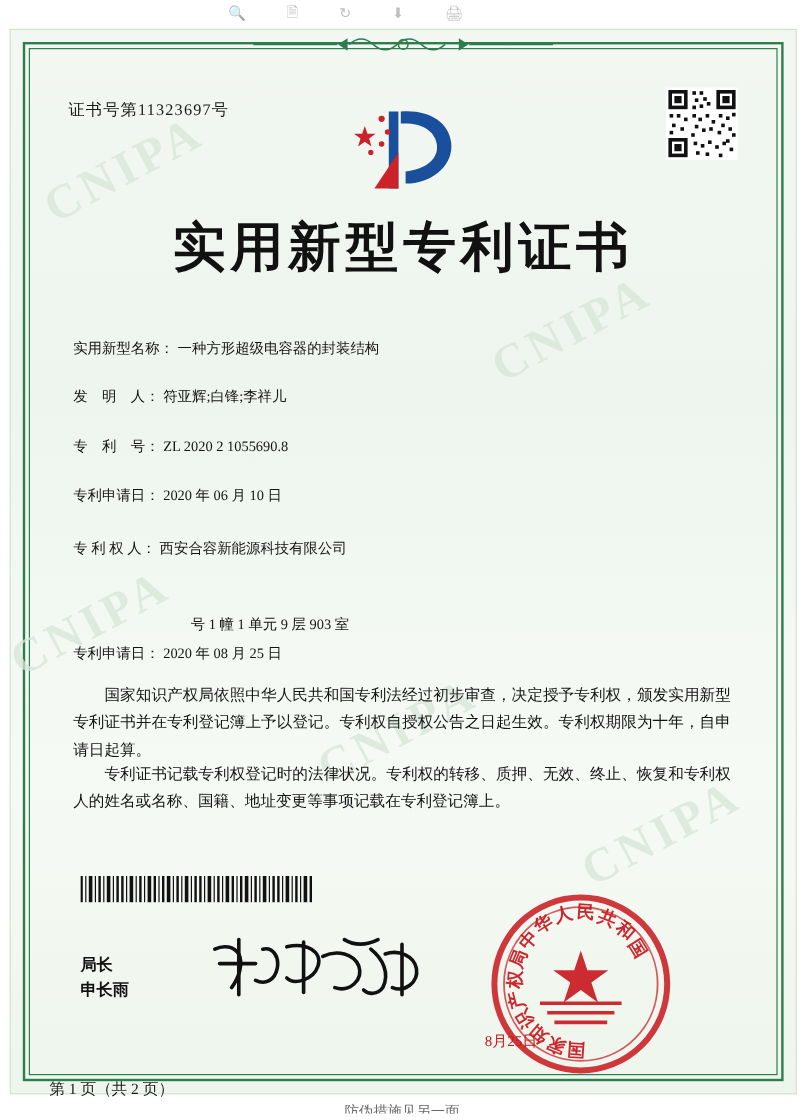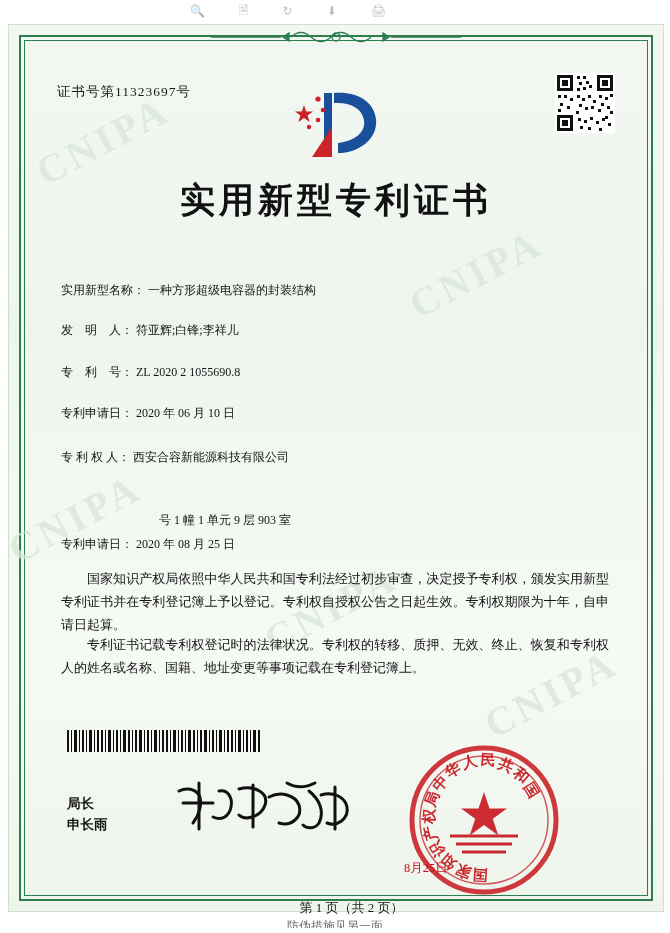--- a/index.html
+++ b/index.html
@@ -35,21 +35,21 @@
 
   .cert-no{position:absolute;left:48px;top:58px;font-size:13.5px;color:#1a1a1a;letter-spacing:1px;}
 
   
   .qr{position:absolute;right:48px;top:48px;width:60px;height:60px;background:#ffffff;}
   .qr svg{display:block;}
 
   
   .emblem{position:absolute;left:50%;transform:translateX(-50%);top:62px;width:120px;height:72px;}
 
-  .title{position:absolute;left:0;right:0;top:152px;text-align:center;font-size:35px;font-weight:bold;
+  .title{position:absolute;left:0;right:0;top:152px;text-align:center;font-size:44px;font-weight:bold;
     color:#111;letter-spacing:4px;font-family:"Liberation Serif",serif;}
 
   .frow{position:absolute;font-size:12px;color:#141414;line-height:20px;}
   .flabel{display:inline-block;letter-spacing:0px;}
   .fval{display:inline-block;}
 
   .r1{left:52px;top:255px;}
   .r2{left:52px;top:295px;text-align:right;}
   .r3{left:52px;top:337px;}
   .r4{left:52px;top:378px;}
@@ -67,21 +67,21 @@
   .barcode{position:absolute;left:58px;top:705px;width:196px;height:22px;}
 
   
   .seal{position:absolute;left:395px;top:715px;width:160px;height:160px;}
   .seal .sealdate{position:absolute;left:50%;transform:translateX(-50%);top:110px;width:150px;text-align:center;
      color:#c8161d;font-size:12.5px;font-family:"Liberation Serif",serif;}
 
   .director{position:absolute;left:58px;top:768px;font-size:13.5px;color:#111;line-height:21px;font-weight:bold;}
   .signature{position:absolute;left:160px;top:752px;width:190px;height:60px;}
 
-  .pagenum{position:absolute;left:0;right:1px;top:874px;text-align:center;font-size:13px;color:#1a1a1a;margin-left:32px;}
+  .pagenum{position:absolute;left:0;right:1px;top:874px;font-size:13px;color:#1a1a1a;margin-left:32px;}
 
   .footnote{position:absolute;left:0;right:0;top:918px;text-align:center;font-size:12px;color:#6a6a6a;}
   .footmask{position:absolute;left:0;top:928px;width:670px;height:5px;background:#ffffff;}
 </style>
 </head>
 <body>
 
 <div class="page">
 
   <div class="toolbar">

